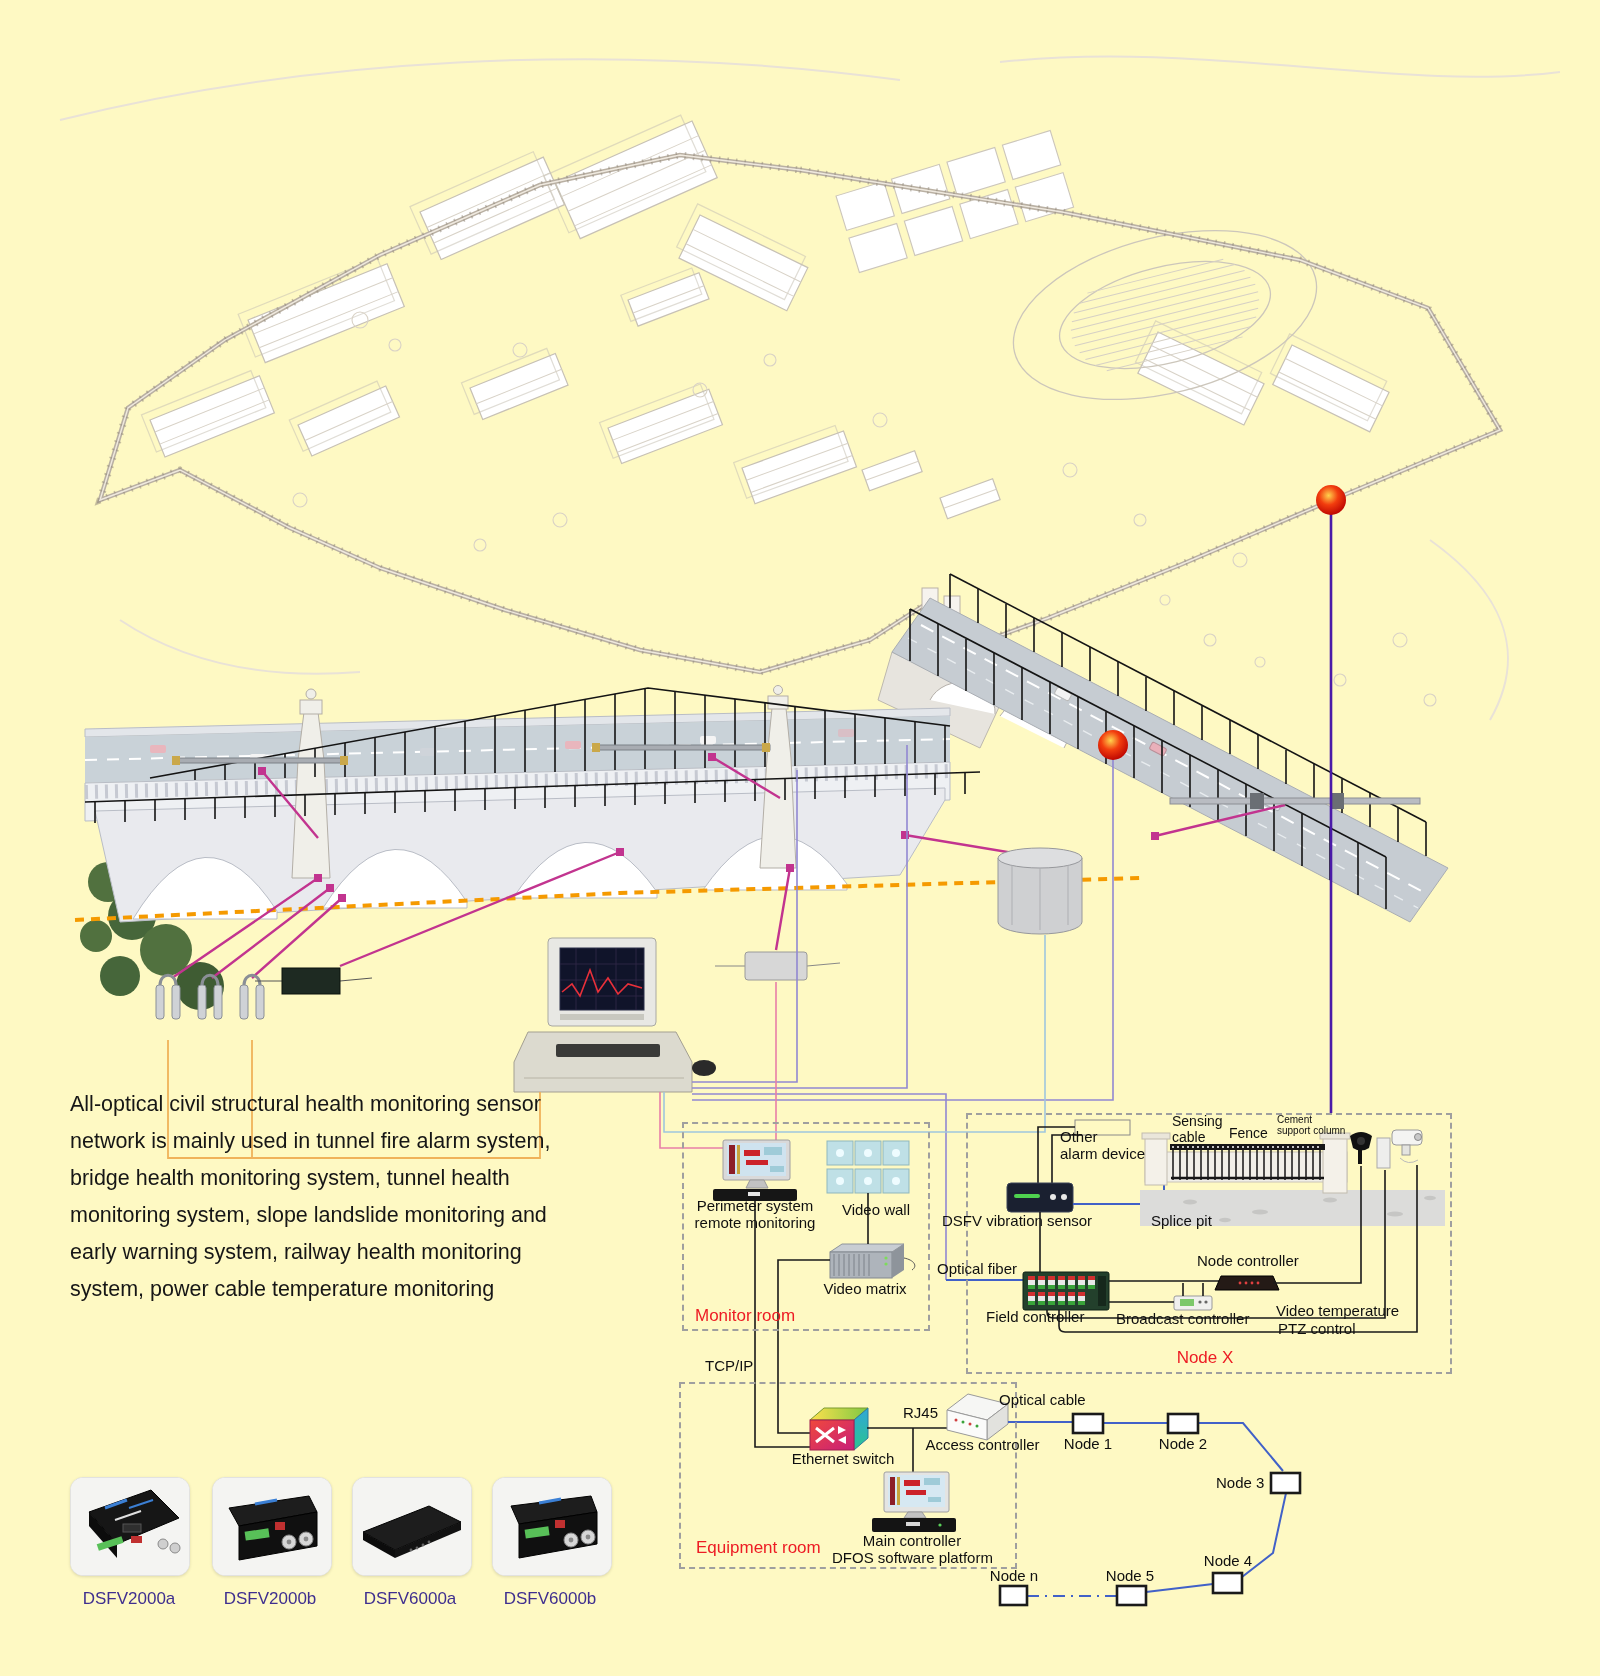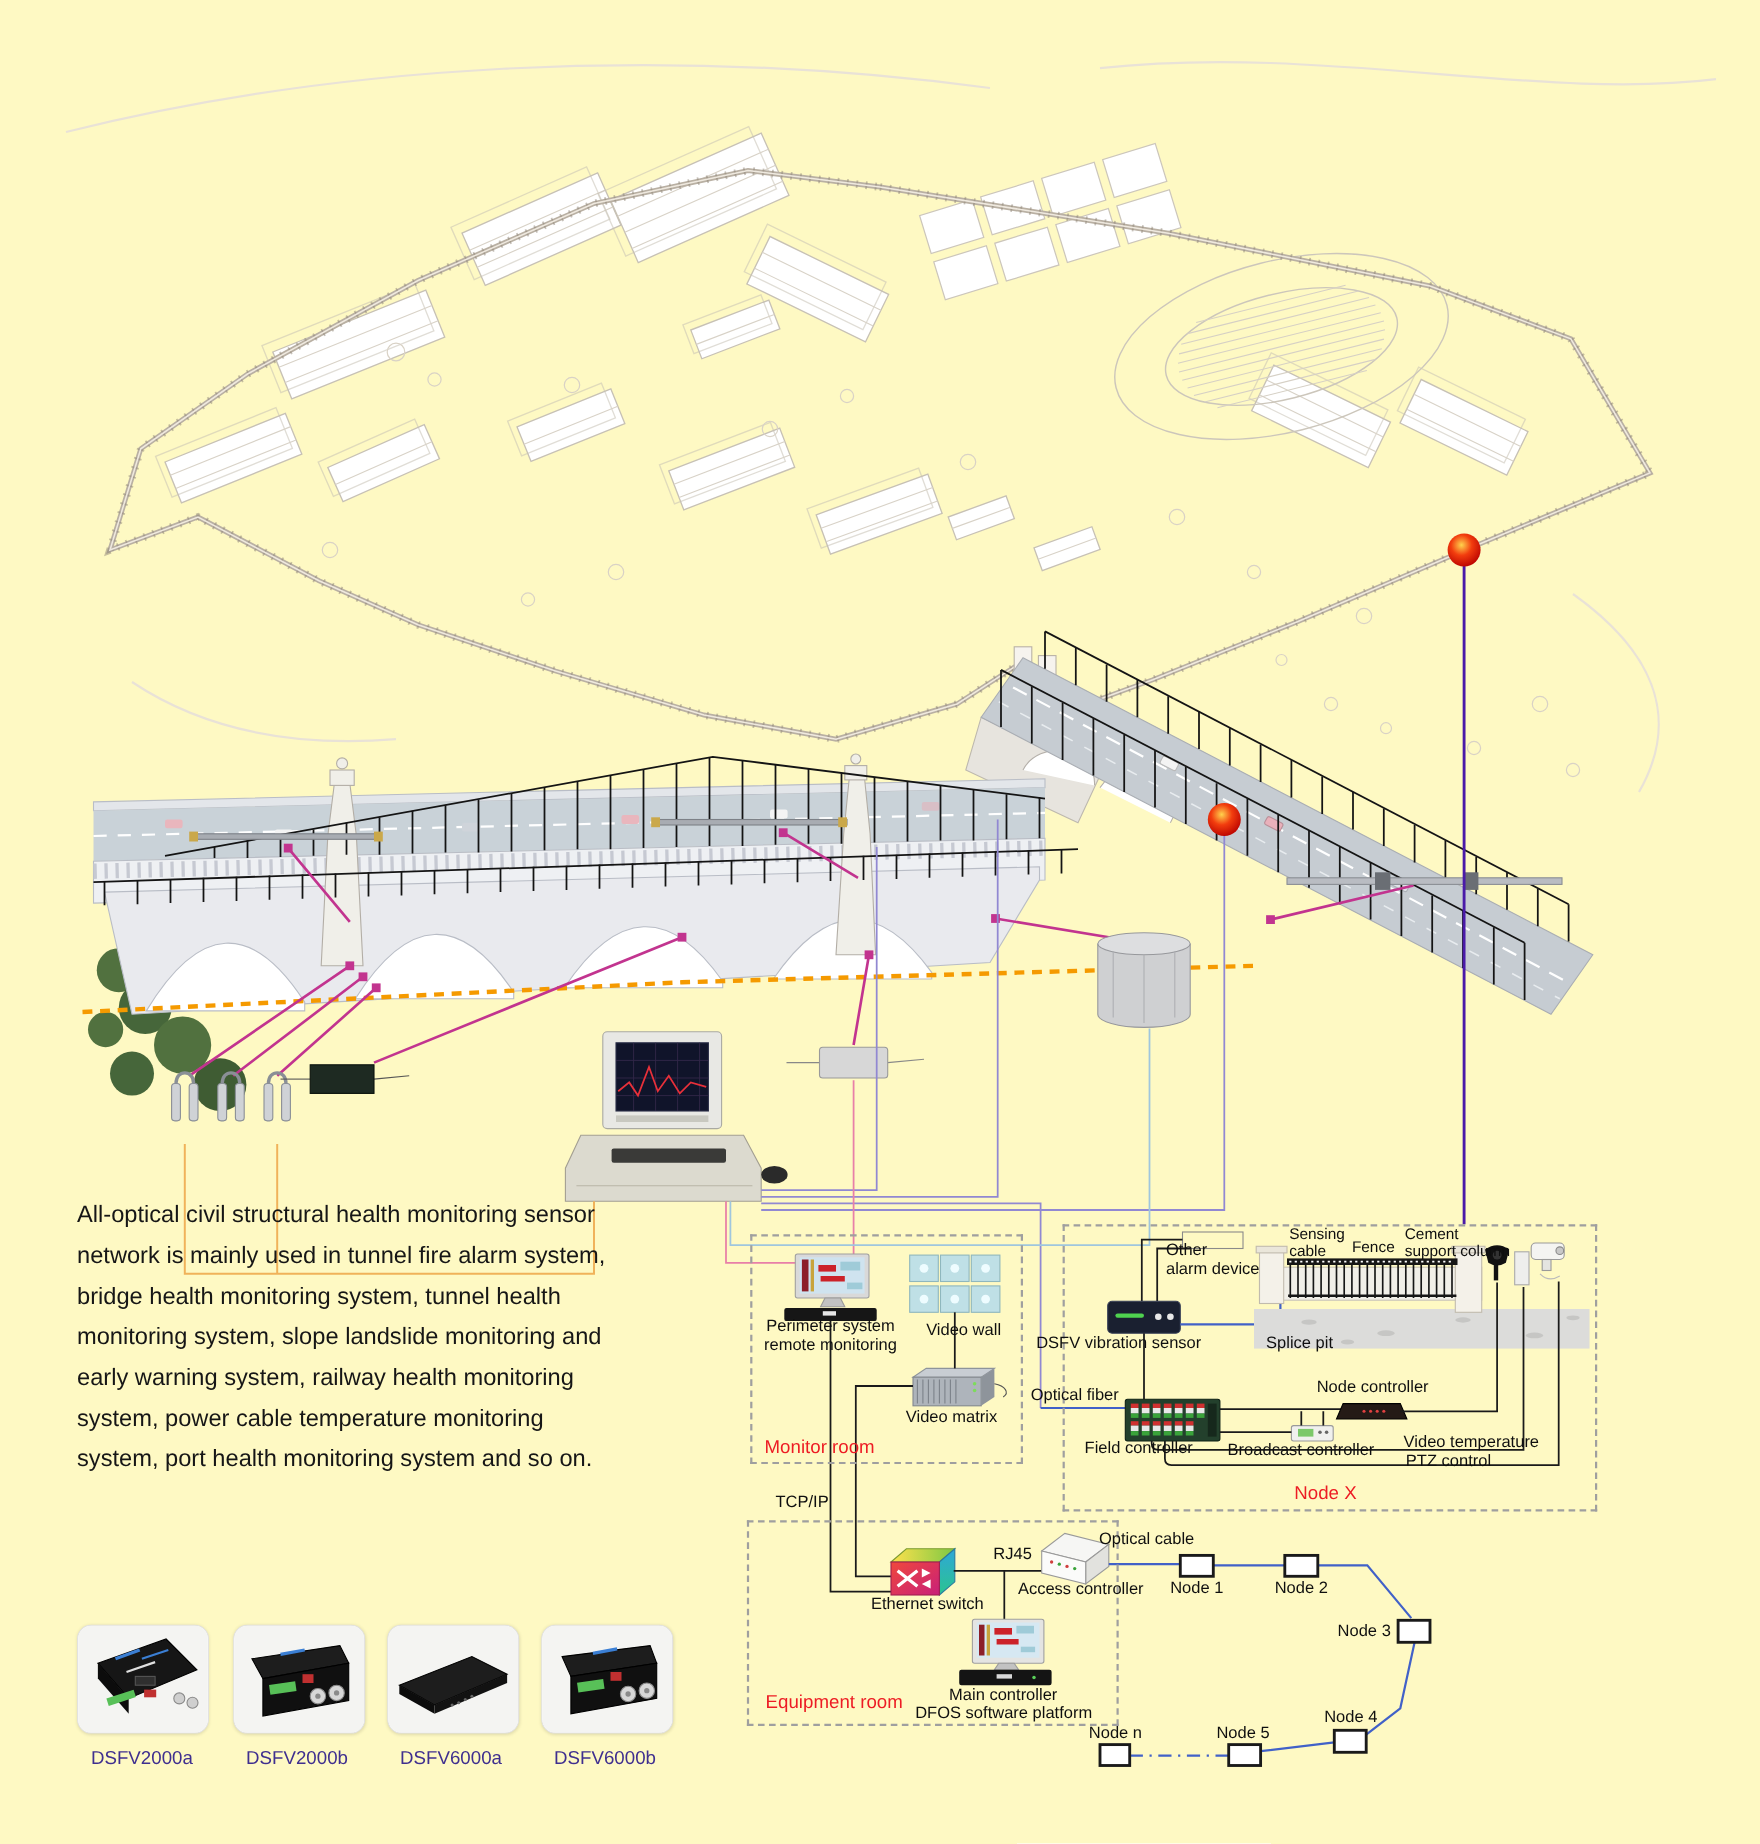--- a/index.html
+++ b/index.html
@@ -556,41 +556,40 @@
 <div class="box" style="left:966px;top:1113px;width:482px;height:257px;"></div>
 <div class="box" style="left:679px;top:1382px;width:334px;height:183px;"></div>
 
 <div class="para">
   <div>All-optical civil structural health monitoring sensor</div>
   <div>network is mainly used in tunnel fire alarm system,</div>
   <div>bridge health monitoring system, tunnel health</div>
   <div>monitoring system, slope landslide monitoring and</div>
   <div>early warning system, railway health monitoring</div>
   <div>system, power cable temperature monitoring</div>
-  <div>system, port health monitoring system and so on.</div>
 </div>
 
 <div class="lbl c" style="left:684px;top:1198px;width:142px;white-space:normal;">
   <span class="ln">Perimeter system</span>
   <span class="ln">remote monitoring</span>
 </div>
 <div class="lbl c" style="left:820px;top:1202px;width:112px;">Video wall</div>
 <div class="lbl c" style="left:805px;top:1281px;width:120px;">Video matrix</div>
 <div class="lbl red" style="left:695px;top:1306px;">Monitor room</div>
 
 <div class="lbl" style="left:1060px;top:1129px;">
   <span class="ln">Other</span>
   <span class="ln">alarm device</span>
 </div>
 <div class="lbl" style="left:1172px;top:1114px;font-size:14px;">
   <span class="ln">Sensing</span>
   <span class="ln">cable</span>
 </div>
 <div class="lbl" style="left:1229px;top:1126px;font-size:14px;">Fence</div>
-<div class="lbl" style="left:1277px;top:1114px;font-size:14px;">
+<div class="lbl" style="left:1277px;top:1114px;font-size:10px;">
   <span class="ln">Cement</span>
   <span class="ln">support column</span>
 </div>
 <div class="lbl" style="left:942px;top:1213px;">DSFV vibration sensor</div>
 <div class="lbl" style="left:1151px;top:1213px;">Splice pit</div>
 <div class="lbl" style="left:937px;top:1261px;">Optical fiber</div>
 <div class="lbl" style="left:1197px;top:1253px;">Node controller</div>
 <div class="lbl" style="left:986px;top:1309px;">Field controller</div>
 <div class="lbl" style="left:1116px;top:1311px;">Broadcast controller</div>
 <div class="lbl" style="left:1276px;top:1303px;">Video temperature</div>

